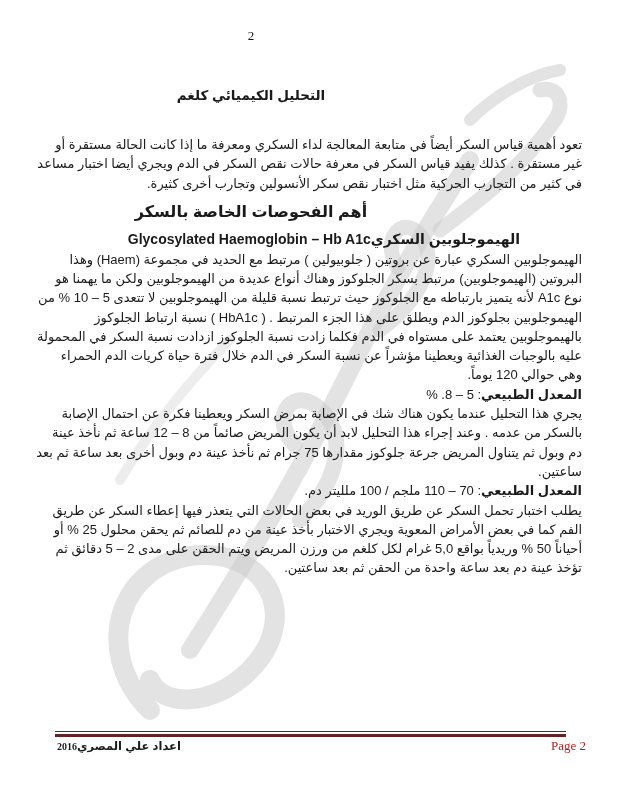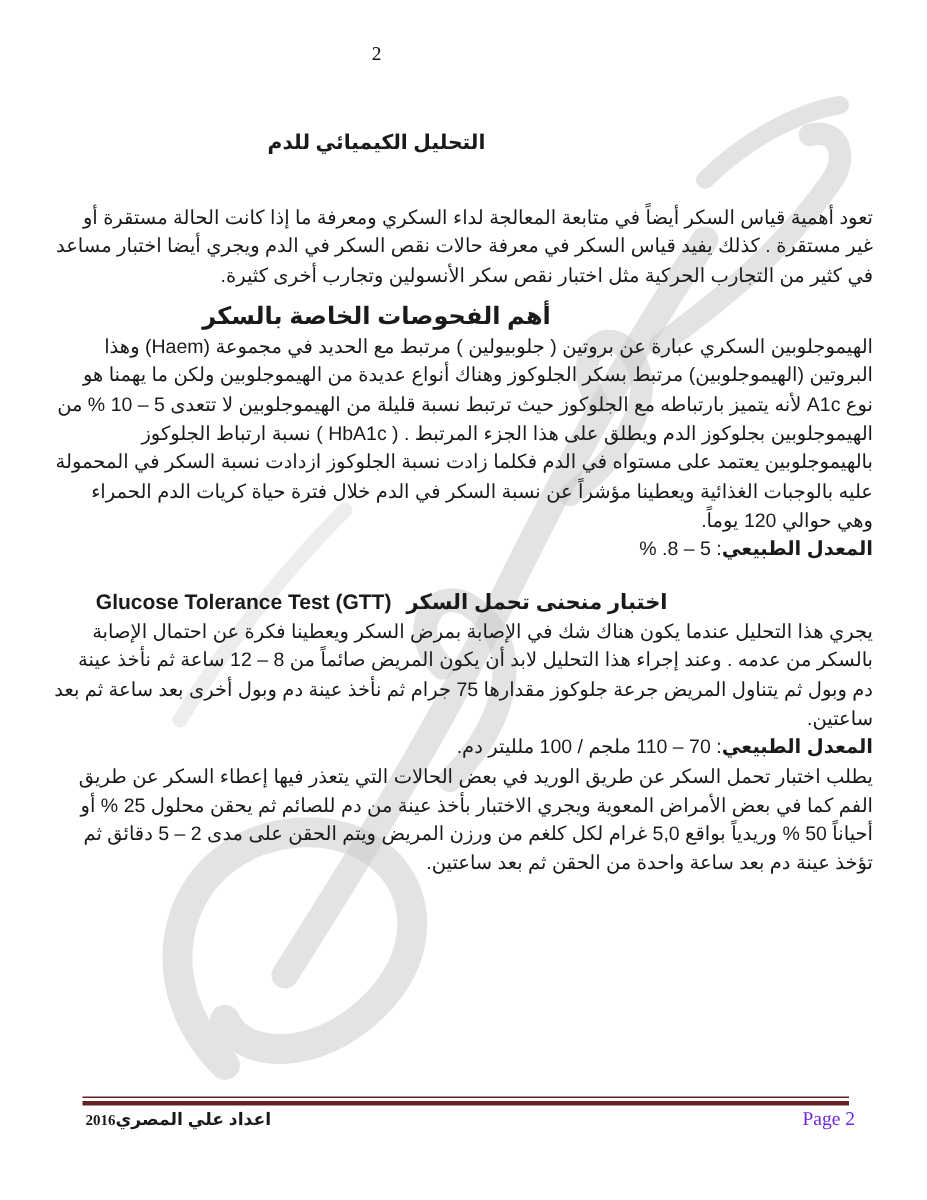--- a/index.html
+++ b/index.html
@@ -40,55 +40,55 @@
   .footer-rule{
     position:absolute;left:55px;right:52px;top:731px;height:2px;
     border-top:1px solid #632423;border-bottom:3px solid #632423;
   }
   .footer-left{
     position:absolute;left:55px;top:739px;direction:rtl;white-space:nowrap;
     font-size:11.5px;font-weight:bold;
   }
   .footer-left .year{font-family:"Liberation Serif","DejaVu Serif",serif;font-size:10px;margin-left:2px;}
   .footer-left .auth{margin-right:14px;text-align:center;}
-  .footer-right{position:absolute;right:48px;top:738px;font-size:13px;color:#6d28d9;}
+  .footer-right{position:absolute;right:32px;top:738px;font-size:13px;color:#b91c1c;}
 </style>
 </head>
 <body>
 
 <div class="page">
 
   <svg class="wm" viewBox="0 0 618 800">
     <g fill="none" stroke="#cccccc" stroke-opacity="0.55" stroke-linecap="round" stroke-linejoin="round">
       <path d="M 150 710 C 90 650, 120 560, 200 555 C 270 552, 300 620, 250 670 C 210 710, 160 705, 150 680" stroke-width="20"></path>
       <path d="M 190 650 C 260 540, 300 470, 340 390 C 375 320, 410 250, 470 160" stroke-width="18"></path>
       <path d="M 300 520 C 340 480, 350 430, 315 405 C 290 388, 270 420, 295 445" stroke-width="16"></path>
       <path d="M 380 330 C 420 300, 440 260, 420 235 C 402 214, 380 240, 398 268" stroke-width="15"></path>
       <path d="M 440 230 C 480 200, 520 170, 555 120 C 565 105, 560 85, 540 90" stroke-width="15"></path>
       <path d="M 470 120 C 495 95, 530 75, 560 70" stroke-width="12"></path>
       <path d="M 120 480 C 150 430, 190 380, 230 340" stroke-width="10" stroke-opacity="0.35"></path>
     </g>
   </svg>
 
   <div class="center-col pagenum serif">2</div>
 
-  <div class="center-col title1">التحليل الكيميائي للدم</div>
+  <div class="center-col title1">التحليل الكيميائي كلغم</div>
 
   <div class="content">
 
     <p>تعود أهمية قياس السكر أيضاً في متابعة المعالجة لداء السكري ومعرفة ما إذا كانت الحالة مستقرة أو غير مستقرة . كذلك يفيد قياس السكر في معرفة حالات نقص السكر في الدم ويجري أيضا اختبار مساعد في كثير من التجارب الحركية مثل اختبار نقص سكر الأنسولين وتجارب أخرى كثيرة.</p>
 
     <div class="exams-heading">أهم الفحوصات الخاصة بالسكر</div>
 
+    <div class="sec-heading h-hba1c"><span class="ar">الهيموجلوبين السكري</span><span class="en">Glycosylated Haemoglobin – Hb A1c</span></div>
 
     <p>الهيموجلوبين السكري عبارة عن بروتين ( جلوبيولين ) مرتبط مع الحديد في مجموعة (Haem) وهذا البروتين (الهيموجلوبين) مرتبط بسكر الجلوكوز وهناك أنواع عديدة من الهيموجلوبين ولكن ما يهمنا هو نوع A1c لأنه يتميز بارتباطه مع الجلوكوز حيث ترتبط نسبة قليلة من الهيموجلوبين لا تتعدى 5 – 10 % من الهيموجلوبين بجلوكوز الدم ويطلق على هذا الجزء المرتبط . ( HbA1c ) نسبة ارتباط الجلوكوز بالهيموجلوبين يعتمد على مستواه في الدم فكلما زادت نسبة الجلوكوز ازدادت نسبة السكر في المحمولة عليه بالوجبات الغذائية ويعطينا مؤشراً عن نسبة السكر في الدم خلال فترة حياة كريات الدم الحمراء وهي حوالي 120 يوماً.</p>
 
     <p class="normal-line"><span class="lbl">المعدل الطبيعي</span><span>: 5 – 8. %</span></p>
 
-    <div class="sec-heading h-gtt"><span class="ar">اختبار منحنى تحمل السكر</span><span class="en">Glucose Tolerance Test (GTT)</span></div>
 
     <p class="p-gtt">يجري هذا التحليل عندما يكون هناك شك في الإصابة بمرض السكر ويعطينا فكرة عن احتمال الإصابة بالسكر من عدمه . وعند إجراء هذا التحليل لابد أن يكون المريض صائماً من 8 – 12 ساعة ثم نأخذ عينة دم وبول ثم يتناول المريض جرعة جلوكوز مقدارها 75 جرام ثم نأخذ عينة دم وبول أخرى بعد ساعة ثم بعد ساعتين.</p>
 
     <p class="normal-line"><span class="lbl">المعدل الطبيعي</span><span>: 70 – 110 ملجم / 100 ملليتر دم.</span></p>
 
 
     <p>يطلب اختبار تحمل السكر عن طريق الوريد في بعض الحالات التي يتعذر فيها إعطاء السكر عن طريق الفم كما في بعض الأمراض المعوية ويجري الاختبار بأخذ عينة من دم للصائم ثم يحقن محلول 25 % أو أحياناً 50 % وريدياً بواقع 5,0 غرام لكل كلغم من ورزن المريض ويتم الحقن على مدى 2 – 5 دقائق ثم تؤخذ عينة دم بعد ساعة واحدة من الحقن ثم بعد ساعتين.</p>
 
   </div>
 

